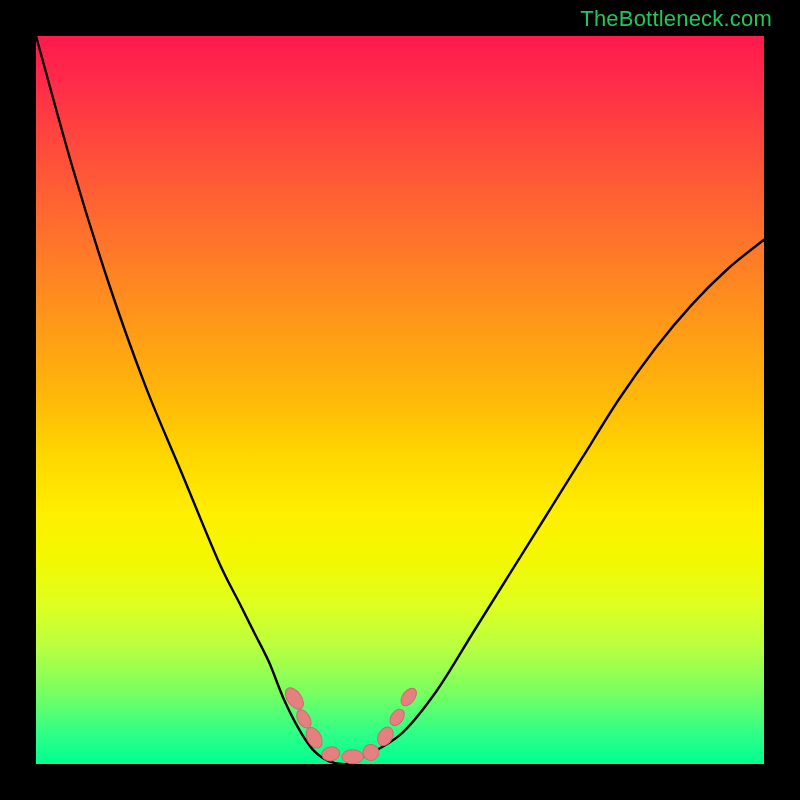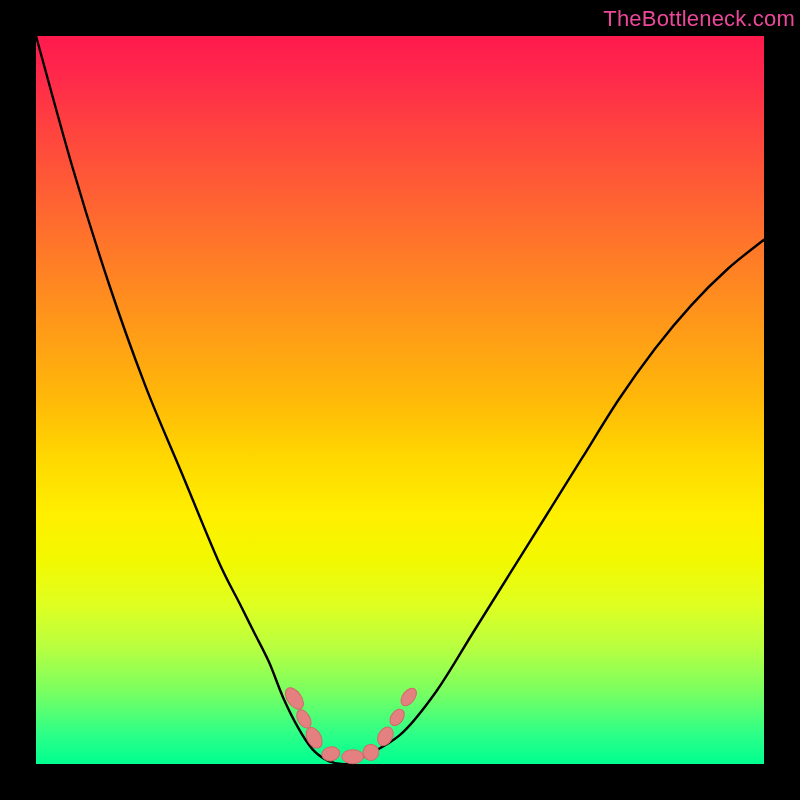--- a/index.html
+++ b/index.html
@@ -40,22 +40,22 @@
       #e0ff20 78%,
       #b8ff40 84%,
       #7aff60 90%,
       #2cff88 96%,
       #00ff90 100%
     );
   }
   .watermark {
     position: absolute;
     top: 6px;
-    right: 5px;
-    color: #ec4899;
+    right: 28px;
+    color: #22c55e;
     font-size: 22px;
     font-weight: 500;
     letter-spacing: 0.2px;
     user-select: none;
   }
   svg.curve {
     position: absolute;
     left: 0;
     top: 0;
     width: 728px;

